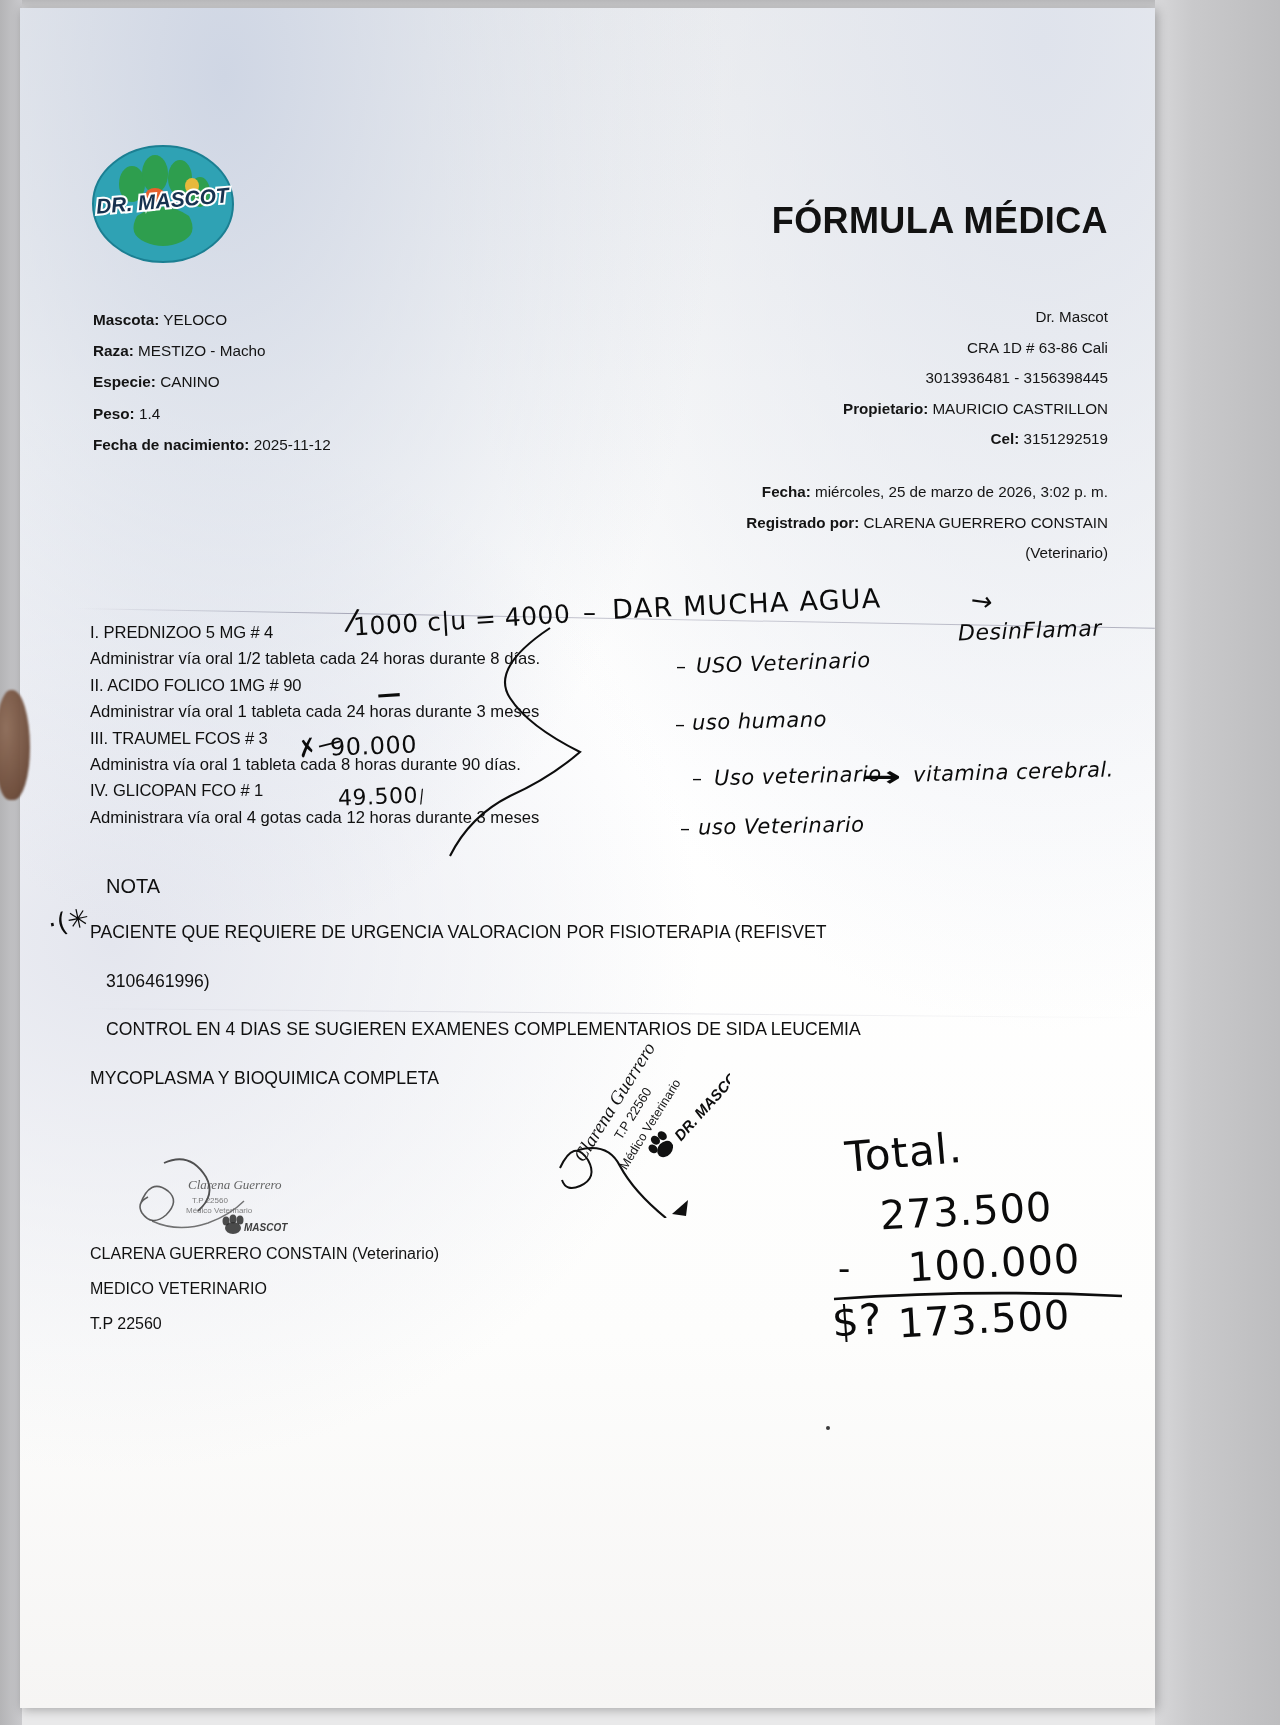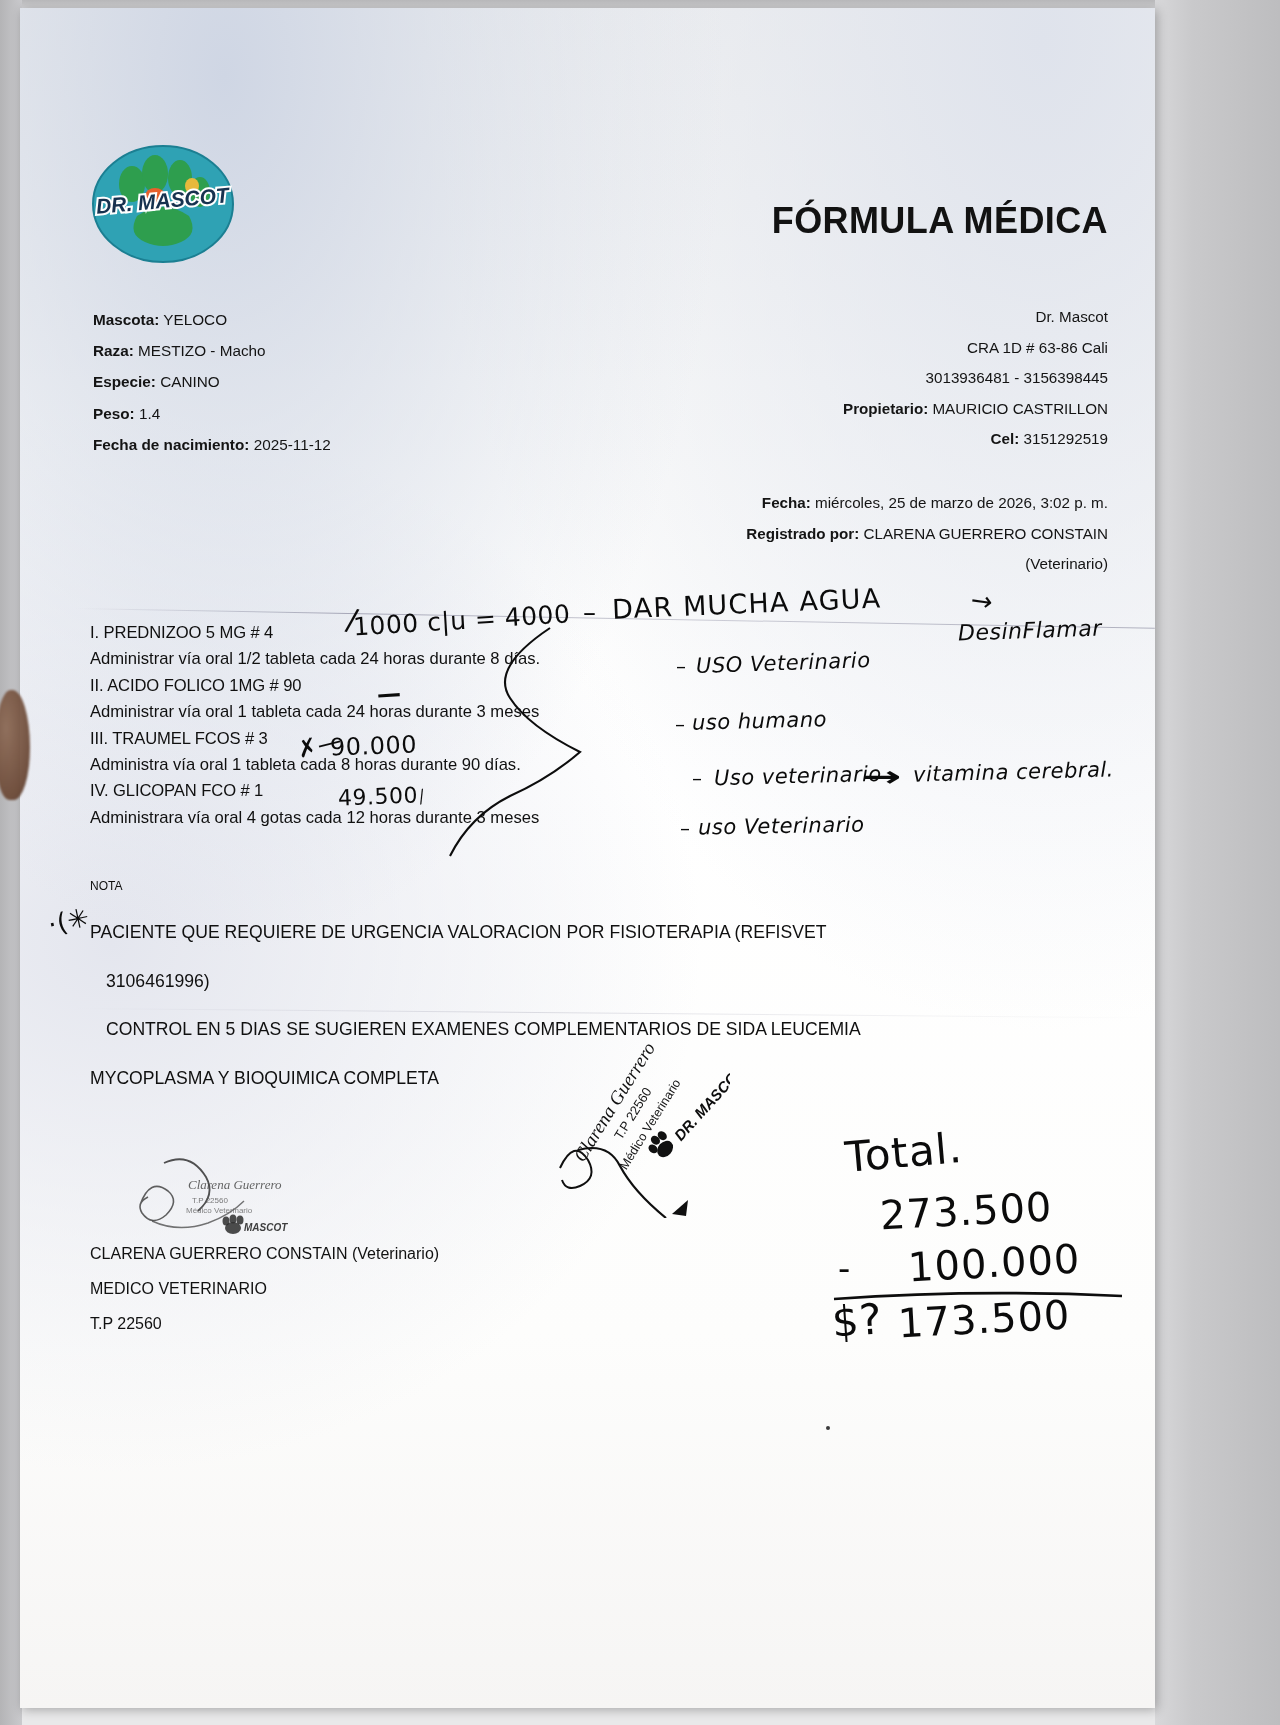--- a/index.html
+++ b/index.html
@@ -33,42 +33,42 @@
 
   
   .title{position:absolute;right:47px;top:192px;font-size:36px;font-weight:bold;
          letter-spacing:.4px;color:#121212;filter:blur(.18px);}
   .pinfo{position:absolute;left:73px;top:296px;width:460px;font-size:15.3px;
          color:#141414;line-height:31.2px;filter:blur(.15px);}
   .pinfo b{font-weight:bold;}
   .cinfo{position:absolute;right:47px;top:294px;text-align:right;font-size:15.2px;
          color:#141414;line-height:30.6px;filter:blur(.15px);}
   .cinfo b{font-weight:bold;}
-  .dinfo{position:absolute;right:47px;top:480px;text-align:right;font-size:15.2px;
+  .dinfo{position:absolute;right:47px;top:469px;text-align:right;font-size:15.2px;
          color:#141414;line-height:30.5px;filter:blur(.15px);}
   .dinfo b{font-weight:bold;}
 
   
   .fold{position:absolute;left:55px;top:600px;width:1080px;height:1px;
         background:linear-gradient(90deg,rgba(130,130,150,.0),rgba(110,110,135,.55) 25%,rgba(120,120,145,.35) 60%,rgba(110,110,135,.5));
         transform:rotate(1.05deg);transform-origin:left center;}
   .fold2{position:absolute;left:55px;top:1000px;width:1080px;height:1px;
         background:linear-gradient(90deg,rgba(150,150,165,0),rgba(140,140,160,.28) 40%,rgba(150,150,165,0));
         transform:rotate(.5deg);transform-origin:left center;}
 
   
   .rx{position:absolute;left:70px;top:612px;width:700px;font-size:16.6px;
       color:#101010;filter:blur(.18px);}
   .rx .ln{line-height:26.4px;white-space:nowrap;}
   .rx .hd{letter-spacing:-.1px;}
 
   
   .nota{position:absolute;left:70px;top:865px;width:1042px;color:#101010;
         filter:blur(.18px);}
-  .nota .nt{font-size:12px;line-height:26px;}
+  .nota .nt{font-size:20px;line-height:26px;margin-left:16px;}
   .nota .just{font-size:17.6px;line-height:30.5px;text-align:justify;margin-top:18px;}
   .nota .just.lastline{text-align:left;}
 
   
   .sigtext{position:absolute;left:70px;top:1228px;font-size:16px;color:#111;
            line-height:35px;filter:blur(.15px);}
 
   
   .hw{position:absolute;font-family:"DejaVu Sans",sans-serif;color:#0b0b0b;
       font-weight:400;letter-spacing:.5px;}
@@ -166,21 +166,21 @@
         <div class="ln hd">III. TRAUMEL FCOS # 3</div>
         <div class="ln">Administra vía oral 1 tableta cada 8 horas durante 90 días.</div>
         <div class="ln hd">IV. GLICOPAN FCO # 1</div>
         <div class="ln">Administrara vía oral 4 gotas cada 12 horas durante 3 meses</div>
       </div>
 
       <div class="nota">
         <div class="nt">NOTA</div>
         <div class="just">PACIENTE QUE REQUIERE DE URGENCIA VALORACION POR FISIOTERAPIA (REFISVET</div>
         <div class="just lastline" style="padding-left:16px;">3106461996)</div>
-        <div class="just" style="padding-left:16px;">CONTROL EN 5 DIAS SE SUGIEREN EXAMENES COMPLEMENTARIOS DE SIDA LEUCEMIA</div>
+        <div class="just" style="padding-left:16px;">CONTROL EN 4 DIAS SE SUGIEREN EXAMENES COMPLEMENTARIOS DE SIDA LEUCEMIA</div>
         <div class="just lastline">MYCOPLASMA Y BIOQUIMICA COMPLETA</div>
       </div>
 
       <div class="sigtext">
         <div>CLARENA GUERRERO CONSTAIN (Veterinario)</div>
         <div>MEDICO VETERINARIO</div>
         <div>T.P 22560</div>
       </div>
 
       <svg style="position:absolute;left:100px;top:1135px;" width="230" height="115">

